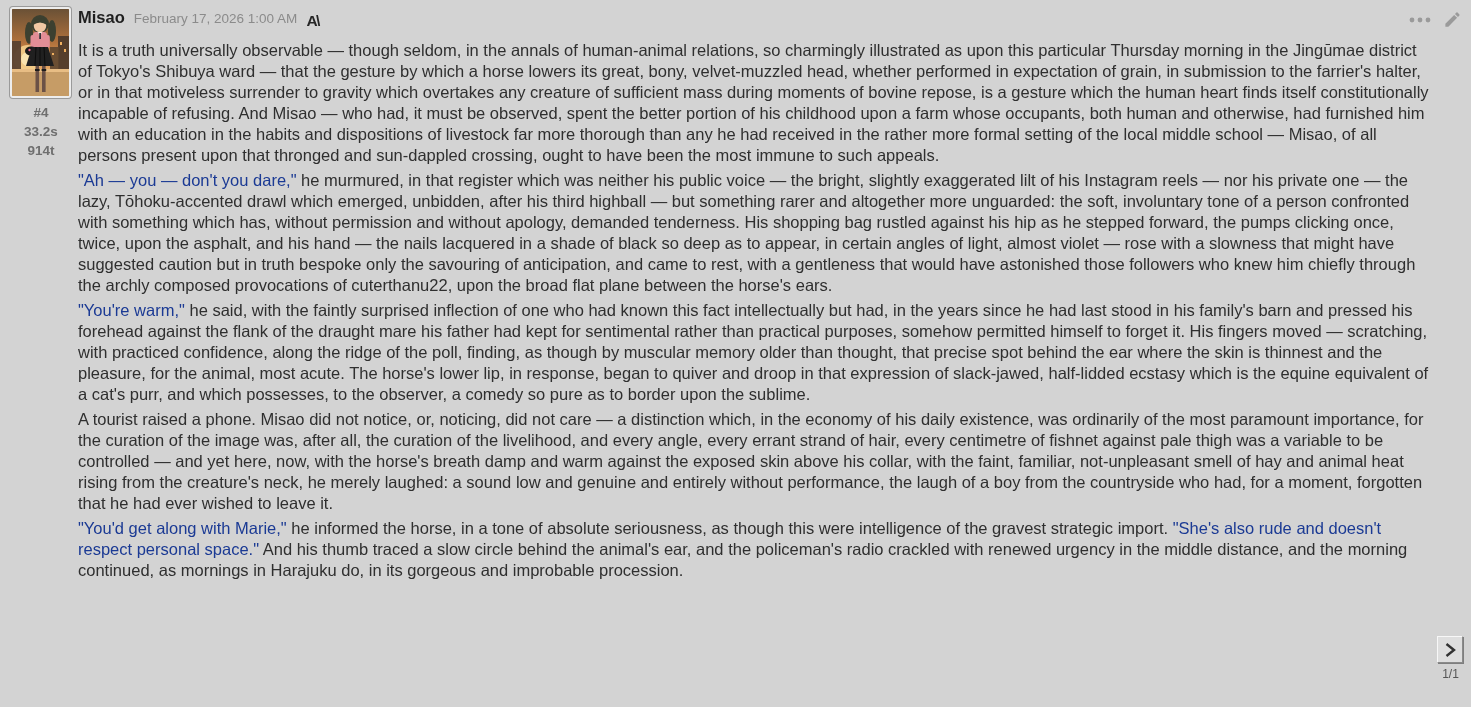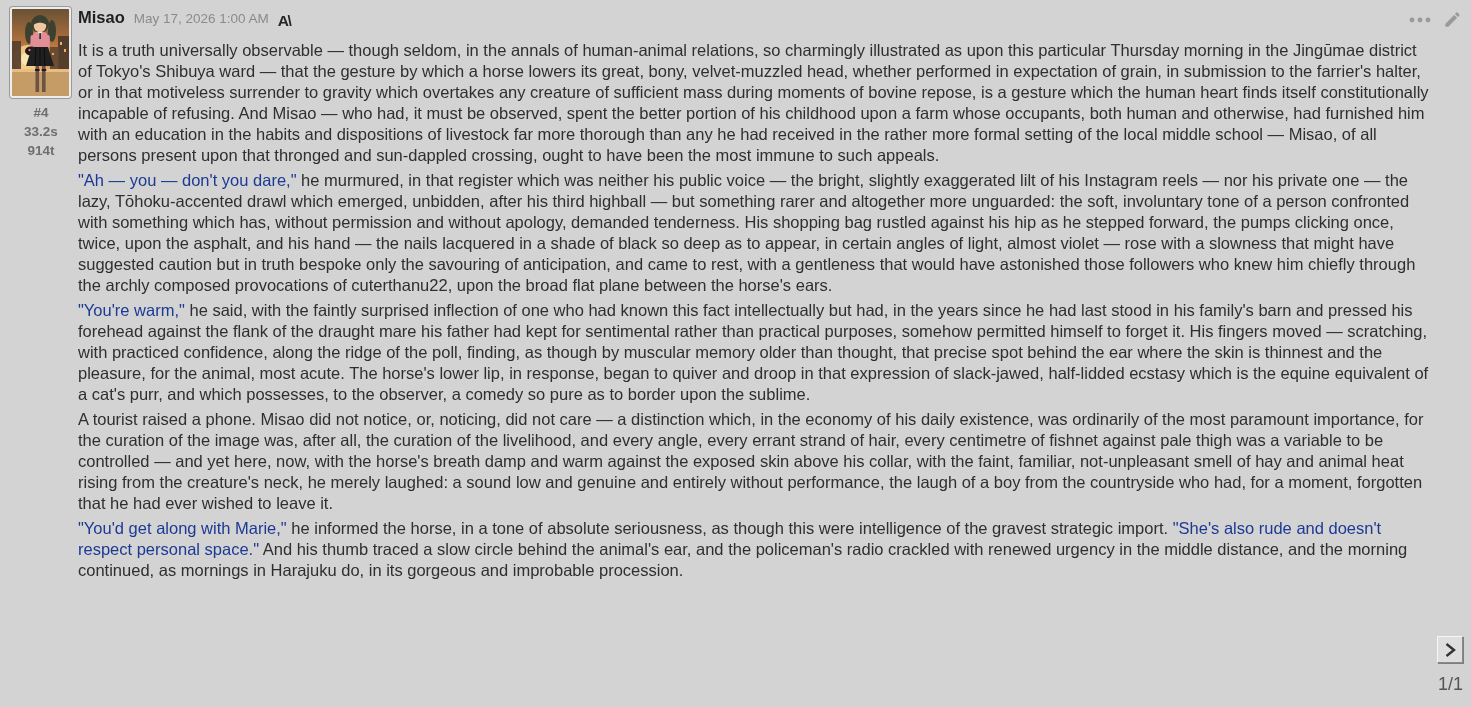--- a/index.html
+++ b/index.html
@@ -59,21 +59,21 @@
   .swipe { position: absolute; right: 7px; top: 636px; width: 27px; text-align: center; }
   .swipe-btn {
     width: 26px; height: 27px;
     background: #dedede;
     border: 1px solid #8a8a8a;
     border-top-color: #f7f7f7; border-left-color: #f7f7f7;
     box-shadow: 1px 1px 0 #7e7e7e;
     display: flex; align-items: center; justify-content: center;
     cursor: pointer;
   }
-  .swipe-counter { margin-top: 11px; font-size: 18px; color: #555; }
+  .swipe-counter { margin-top: 4px; font-size: 12px; color: #555; }
 </style>
 </head>
 <body>
 
 <div>
 
   <div class="avatar-col">
     <div class="avatar">
       <svg width="57" height="87" viewBox="0 0 57 87">
         <defs>
@@ -121,21 +121,21 @@
     <div class="stats">
       <div>#4</div>
       <div>33.2s</div>
       <div>914t</div>
     </div>
   </div>
 
   <div class="msg-col">
     <div class="msg-header">
       <span class="char-name">Misao</span>
-      <span class="timestamp">May 17, 2026 1:00 AM</span>
+      <span class="timestamp">February 17, 2026 1:00 AM</span>
       <span class="model-logo">A\</span>
     </div>
     <div class="msg-text">
         <p><span>It is a truth universally observable — though seldom, in the annals of human-animal relations, so charmingly illustrated as upon this particular Thursday morning in the Jingūmae district of Tokyo's Shibuya ward — that the gesture by which a horse lowers its great, bony, velvet-muzzled head, whether performed in expectation of grain, in submission to the farrier's halter, or in that motiveless surrender to gravity which overtakes any creature of sufficient mass during moments of bovine repose, is a gesture which the human heart finds itself constitutionally incapable of refusing. And Misao — who had, it must be observed, spent the better portion of his childhood upon a farm whose occupants, both human and otherwise, had furnished him with an education in the habits and dispositions of livestock far more thorough than any he had received in the rather more formal setting of the local middle school — Misao, of all persons present upon that thronged and sun-dappled crossing, ought to have been the most immune to such appeals.</span></p>
         <p><span class="quote">"Ah — </span><span class="quote-italic">you</span><span class="quote"> — don't you dare,"</span><span> he murmured, in that register which was neither his public voice — the bright, slightly exaggerated lilt of his Instagram reels — nor his private one — the lazy, Tōhoku-accented drawl which emerged, unbidden, after his third highball — but something rarer and altogether more unguarded: the soft, involuntary tone of a person confronted with something which has, without permission and without apology, demanded tenderness. His shopping bag rustled against his hip as he stepped forward, the pumps clicking once, twice, upon the asphalt, and his hand — the nails lacquered in a shade of black so deep as to appear, in certain angles of light, almost violet — rose with a slowness that might have suggested caution but in truth bespoke only the savouring of anticipation, and came to rest, with a gentleness that would have astonished those followers who knew him chiefly through the archly composed provocations of cuterthanu22, upon the broad flat plane between the horse's ears.</span></p>
         <p><span class="quote">"You're warm,"</span><span> he said, with the faintly surprised inflection of one who had known this fact intellectually but had, in the years since he had last stood in his family's barn and pressed his forehead against the flank of the draught mare his father had kept for sentimental rather than practical purposes, somehow permitted himself to forget it. His fingers moved — scratching, with practiced confidence, along the ridge of the poll, finding, as though by muscular memory older than thought, that precise spot behind the ear where the skin is thinnest and the pleasure, for the animal, most acute. The horse's lower lip, in response, began to quiver and droop in that expression of slack-jawed, half-lidded ecstasy which is the equine equivalent of a cat's purr, and which possesses, to the observer, a comedy so pure as to border upon the sublime.</span></p>
         <p><span>A tourist raised a phone. Misao did not notice, or, noticing, did not care — a distinction which, in the economy of his daily existence, was ordinarily of the most paramount importance, for the curation of the image was, after all, the curation of the livelihood, and every angle, every errant strand of hair, every centimetre of fishnet against pale thigh was a variable to be controlled — and yet here, now, with the horse's breath damp and warm against the exposed skin above his collar, with the faint, familiar, not-unpleasant smell of hay and animal heat rising from the creature's neck, he merely laughed: a sound low and genuine and entirely without performance, the laugh of a boy from the countryside who had, for a moment, forgotten that he had ever wished to leave it.</span></p>
         <p><span class="quote">"You'd get along with Marie,"</span><span> he informed the horse, in a tone of absolute seriousness, as though this were intelligence of the gravest strategic import. </span><span class="quote">"She's also rude and doesn't respect personal space."</span><span> And his thumb traced a slow circle behind the animal's ear, and the policeman's radio crackled with renewed urgency in the middle distance, and the morning continued, as mornings in Harajuku do, in its gorgeous and improbable procession.</span></p>
       </div>
   </div>

